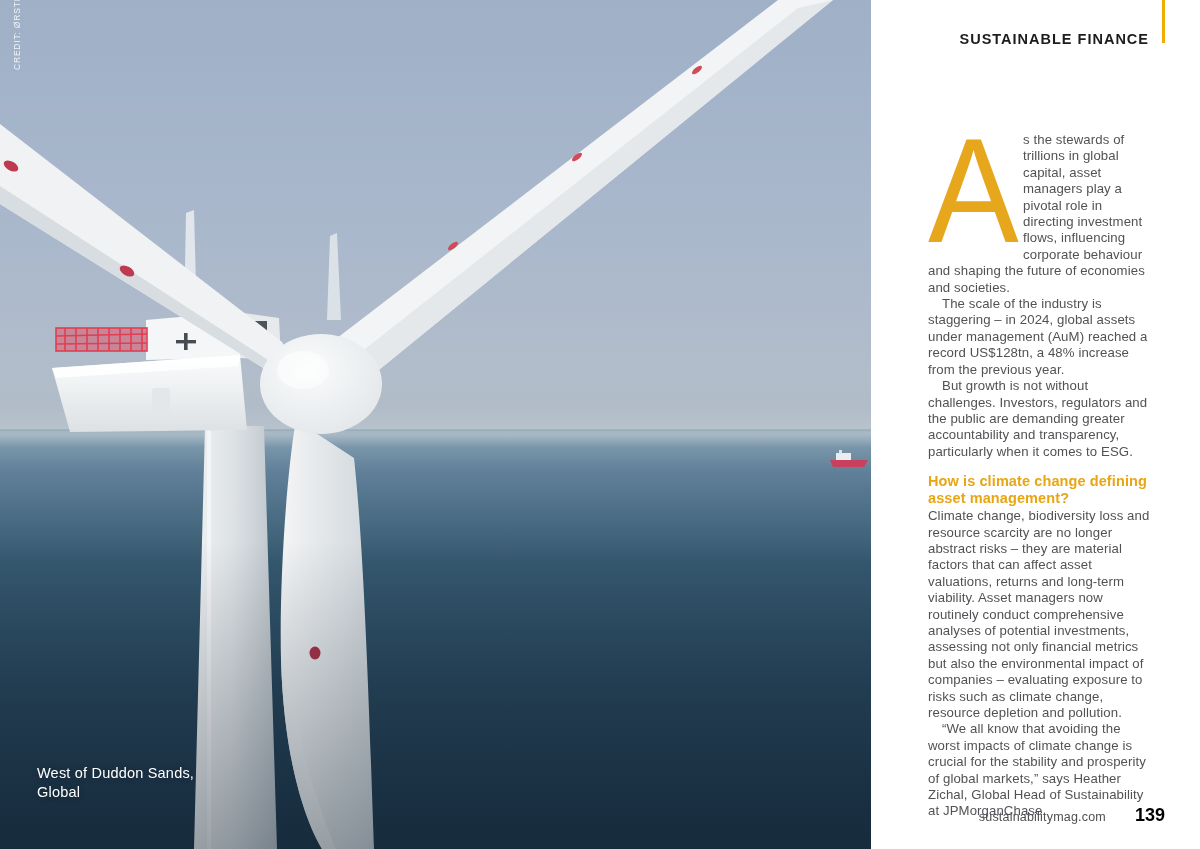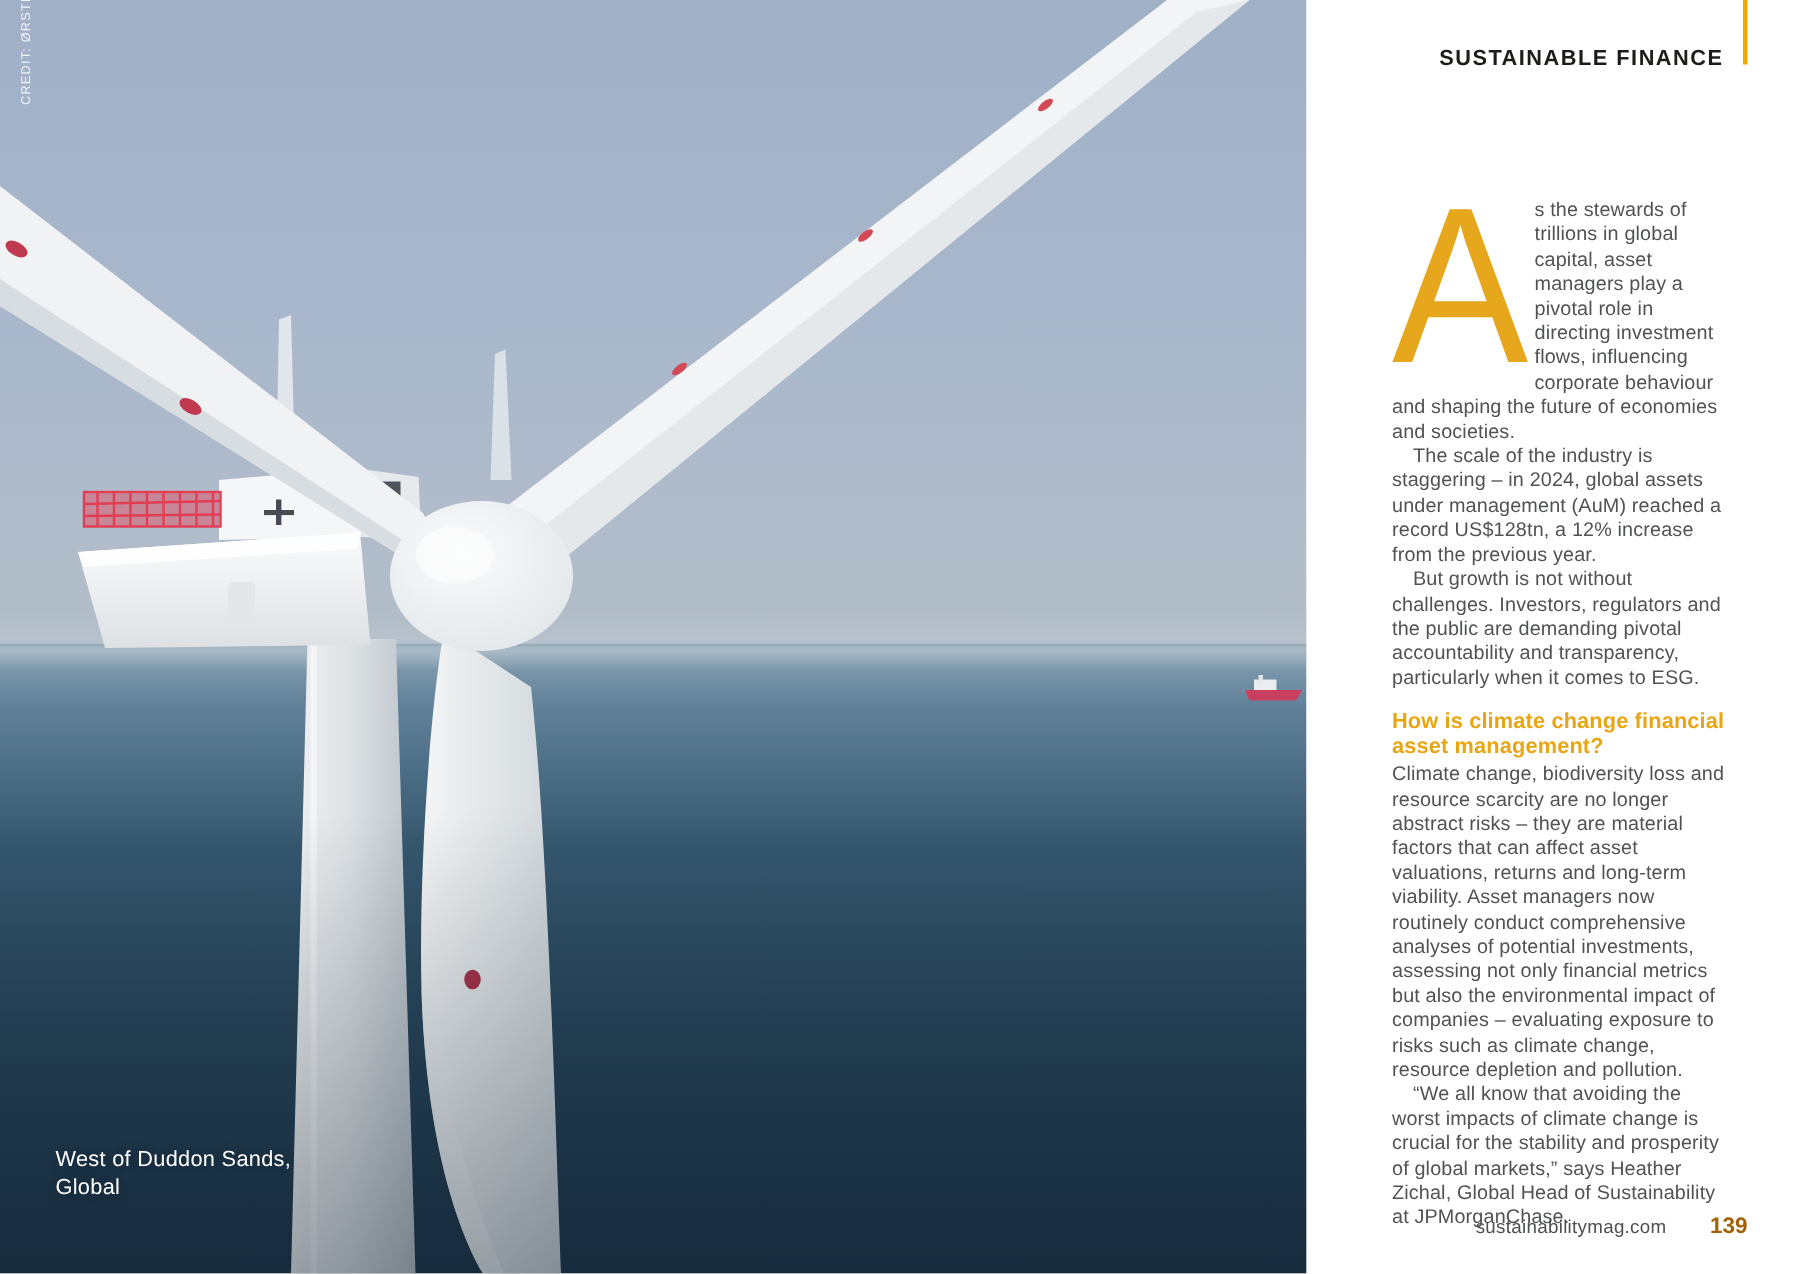--- a/index.html
+++ b/index.html
@@ -47,21 +47,21 @@
     color:#E7A71C;transform:scaleX(.92);transform-origin:0 50%;
   }
   .article h2{
     margin:13px 0 1px 0;font-size:14.5px;line-height:17px;font-weight:bold;
     color:#E9A512;
   }
   .page-footer{
     position:absolute;right:35px;bottom:23px;display:flex;align-items:baseline;gap:29px;
   }
   .site-link{font-size:12.5px;color:#4e4f53;letter-spacing:.2px;text-decoration:none;}
-  .page-number{font-size:15px;font-weight:bold;color:#a16207;}
+  .page-number{font-size:18px;font-weight:bold;color:#000000;}
 </style>
 </head>
 <body>
 
 <div class="photo">
   <svg id="scene" viewBox="0 0 871 849" aria-hidden="true">
     <defs>
       <linearGradient id="sky" x1="0" y1="0" x2="0" y2="1">
         <stop offset="0" stop-color="#9fb0c7"></stop>
         <stop offset=".55" stop-color="#aab8cc"></stop>
@@ -192,23 +192,23 @@
     <div class="kicker-label">SUSTAINABLE FINANCE</div>
     <div class="kicker-rule"></div>
   </div>
 
   <div class="article">
     <p>
       <span class="drop-cap">
           <span>A</span>
         </span><span>s the stewards of trillions in global capital, asset managers play a pivotal role in directing investment flows, influencing corporate behaviour and shaping the future of economies and societies.</span>
     </p>
-    <p class="indent">The scale of the industry is staggering – in 2024, global assets under management (AuM) reached a record US$128tn, a 12% increase from the previous year.</p>
-    <p class="indent">But growth is not without challenges. Investors, regulators and the public are demanding pivotal accountability and transparency, particularly when it comes to ESG.</p>
-    <h2>How is climate change financial asset management?</h2>
+    <p class="indent">The scale of the industry is staggering – in 2024, global assets under management (AuM) reached a record US$128tn, a 48% increase from the previous year.</p>
+    <p class="indent">But growth is not without challenges. Investors, regulators and the public are demanding greater accountability and transparency, particularly when it comes to ESG.</p>
+    <h2>How is climate change defining asset management?</h2>
     <p>Climate change, biodiversity loss and resource scarcity are no longer abstract risks – they are material factors that can affect asset valuations, returns and long-term viability. Asset managers now routinely conduct comprehensive analyses of potential investments, assessing not only financial metrics but also the environmental impact of companies – evaluating exposure to risks such as climate change, resource depletion and pollution.</p>
     <p class="indent">“We all know that avoiding the worst impacts of climate change is crucial for the stability and prosperity of global markets,” says Heather Zichal, Global Head of Sustainability at JPMorganChase.</p>
   </div>
 
   <div class="page-footer">
     <a class="site-link" href="#">sustainabilitymag.com</a>
     <span class="page-number">139</span>
   </div>
 
 </div>

